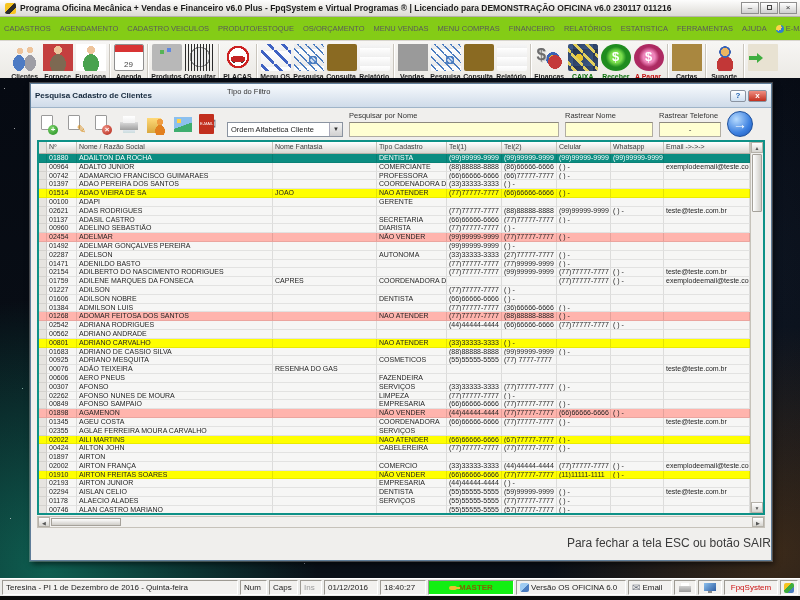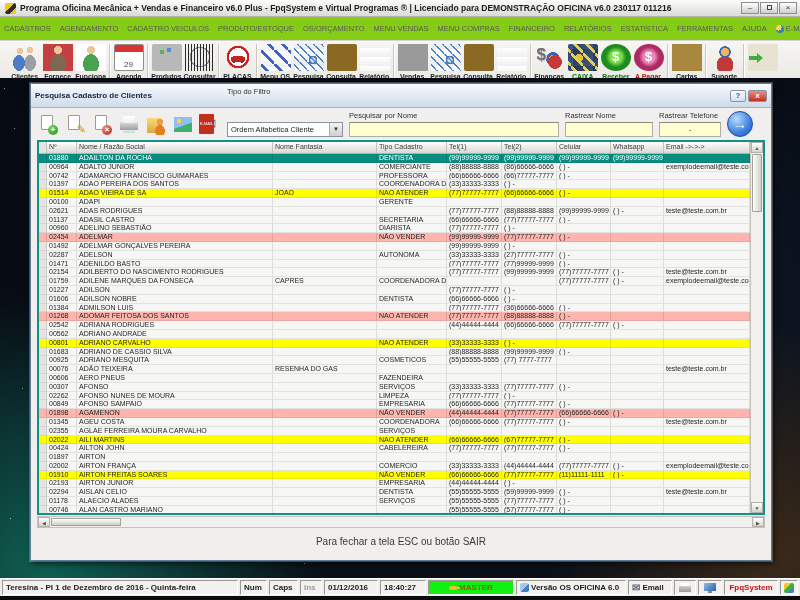--- a/index.html
+++ b/index.html
@@ -195,28 +195,28 @@
   .vs-arrow { height:11px; background:linear-gradient(#fff,#d6d4cf); border:1px solid #b5b1a9; font-size:5px;
     text-align:center; line-height:10px; color:#555; }
   .vs-thumb { height:58px; margin:1px 1px; background:linear-gradient(90deg,#fff,#cfcdc8); border:1px solid #a5a19a; border-radius:1px; }
   .vs-track { flex:1; }
   .hscroll { margin:1px 6px 0 6px; height:12px; background:#f1f0ee; border:1px solid #c6c2ba; display:flex; }
   .hs-arrow { width:12px; background:linear-gradient(#fff,#d6d4cf); border:1px solid #b5b1a9; font-size:5px;
     text-align:center; line-height:11px; color:#555; }
   .hs-thumb { width:70px; margin:1px 1px; background:linear-gradient(#fff,#cfcdc8); border:1px solid #a5a19a; }
   .hs-track { flex:1; }
 
-  .hint { text-align:center; font-size:10px; color:#3a3a3a; margin-top:8px; }
+  .hint { text-align:right; font-size:12px; color:#3a3a3a; margin-top:8px; }
 
   
   .statusbar { position:absolute; left:0; right:0; bottom:4px; height:18px; background:#ececea; border-top:1px solid #fff;
     display:flex; align-items:stretch; gap:2px; padding:1px 2px; }
   .bottom-strip { position:absolute; left:0; right:0; bottom:0; height:4px; background:#0c0c0c; }
   .sp { border:1px solid; border-color:#9d9a93 #ffffff #ffffff #9d9a93; background:#f2f1ef; font-size:8px;
-    color:#222; display:flex; align-items:center; padding:0 3px; white-space:nowrap; overflow:hidden; gap:2px;font-weight:bold; }
+    color:#222; display:flex; align-items:center; padding:0 3px; white-space:nowrap; overflow:hidden; gap:2px; }
   .sp-loc { flex:1; max-width:330px; }
   .sp-num { width:27px; } .sp-caps { width:29px; } .sp-ins { width:22px; color:#9a9a9a; }
   .sp-date { width:54px; } .sp-time { width:46px; }
   .sp-master { width:86px; background:#12ef12; font-weight:bold; color:#7a6a00; justify-content:center; }
   .key-icon { width:8px; height:4px; background:#e8c22e; border-radius:2px; position:relative; flex:0 0 auto; }
   .key-icon::after { content:""; position:absolute; right:-3px; top:1px; width:4px; height:2px; background:#e8c22e; }
   .sp-version { width:110px; }
   .ver-icon { width:9px; height:9px; background:linear-gradient(135deg,#9ecbf2 50%,#4a7cc0 51%); border-radius:2px; flex:0 0 auto; }
   .sp-email { width:44px; }
   .env-icon { font-size:10px; color:#6a707c; }

